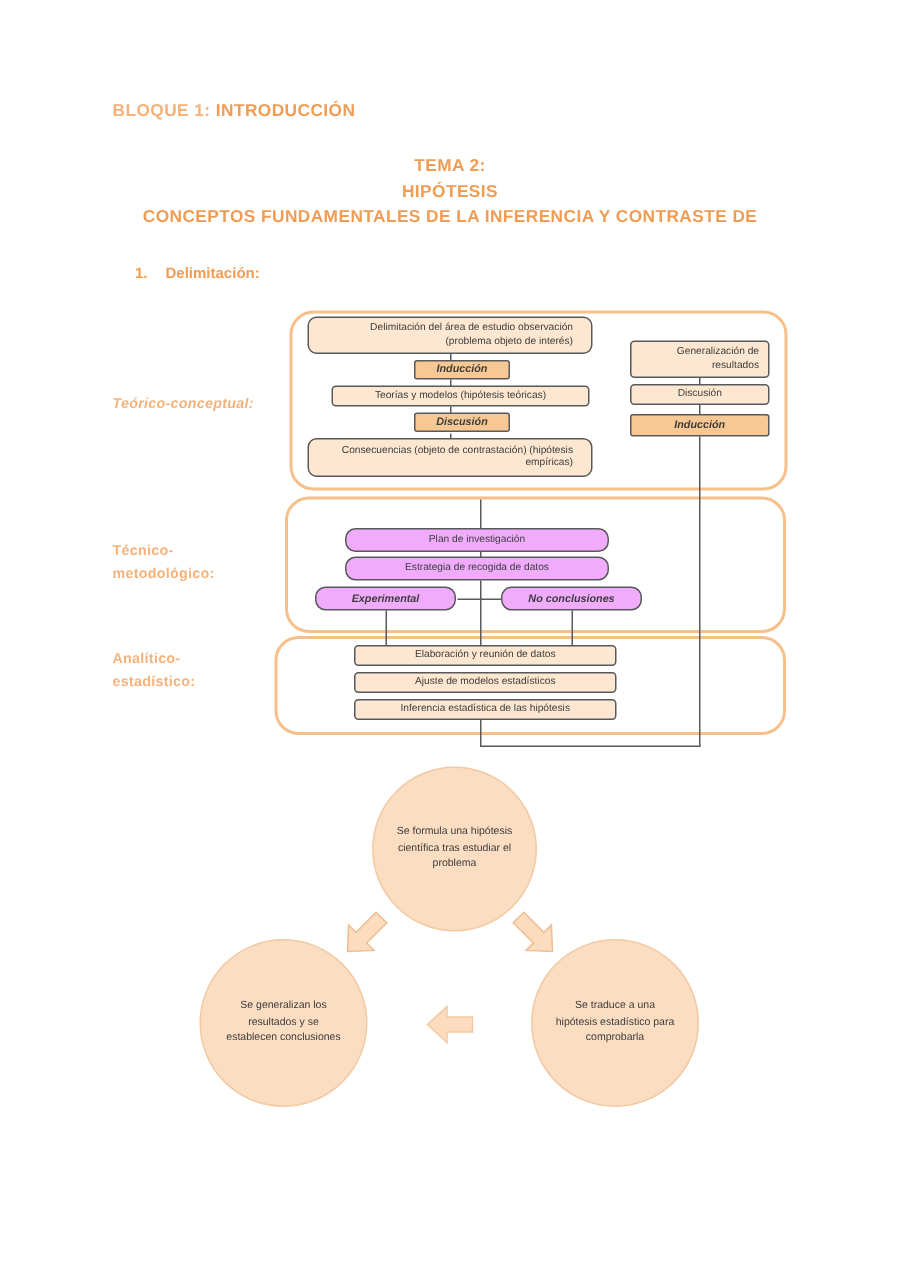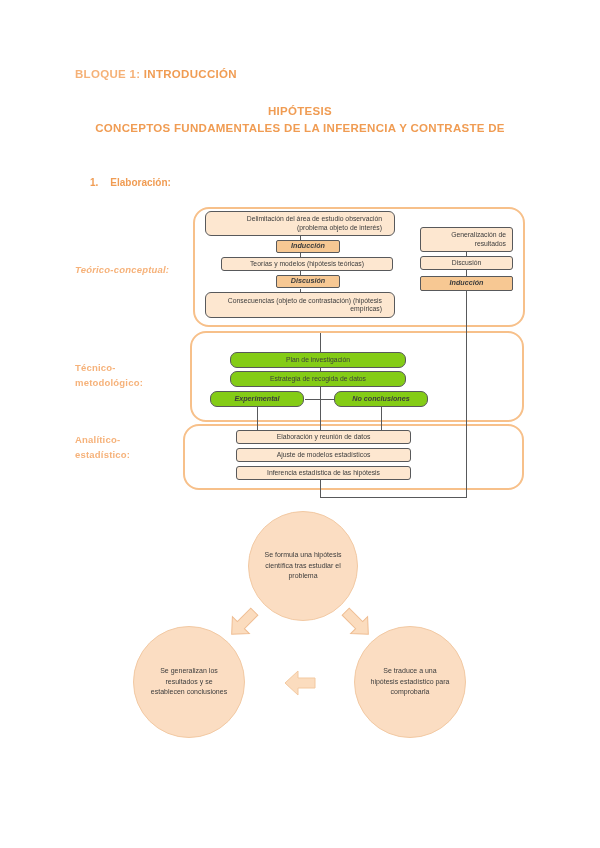--- a/index.html
+++ b/index.html
@@ -18,21 +18,21 @@
   
   .rowlabel{position:absolute;left:75px;font-size:9.5px;font-weight:bold;color:#F6B27A;line-height:15px;letter-spacing:.2px;}
   
   .section{position:absolute;border:2px solid #F7C08A;border-radius:16px;background:transparent;}
   
   .fbox{position:absolute;box-sizing:border-box;border:1px solid #58595B;color:#3C3C3C;
         display:flex;align-items:center;justify-content:center;text-align:right;
         font-size:6.8px;line-height:8.5px;background:#FDE7D0;}
   .fbox.light{background:#FDE7D0;border-radius:3px;}
   .fbox.dark{background:#F7C893;font-weight:bold;font-style:italic;font-size:7.2px;border-radius:2px;}
-  .fbox.mid{background:#84cc16;border-radius:7px;}
+  .fbox.mid{background:#f0abfc;border-radius:7px;}
   .fbox.boldital{font-weight:bold;font-style:italic;font-size:7.2px;}
   .pad{padding:1px 12px;}
   
   .vline,.hline{position:absolute;background:#58595B;}
   .vline{width:1px;}
   .hline{height:1px;}
   
   .circle{position:absolute;border-radius:50%;background:#FBDDC2;border:1px solid #F2C9A3;
           display:flex;align-items:center;justify-content:center;}
   .circle .ctext{width:80px;text-align:center;font-size:7px;line-height:10.5px;color:#3C3C3C;}
@@ -41,25 +41,26 @@
 </head>
 <body>
 
 <div class="page">
 
   <div class="block-title">
     <span class="block-label">BLOQUE 1:</span>
     <span class="block-name">INTRODUCCIÓN</span>
   </div>
   <div class="tema">
+    <div>TEMA 2:</div>
     <div>HIPÓTESIS</div>
     <div>CONCEPTOS FUNDAMENTALES DE LA INFERENCIA Y CONTRASTE DE</div>
   </div>
   <div class="intro-heading">
-    <span class="num">1.</span><span>Elaboración:</span>
+    <span class="num">1.</span><span>Delimitación:</span>
   </div>
 
   <div class="rowlabel" style="top:262px;font-style:italic;">Teórico-conceptual:</div>
   <div class="rowlabel" style="top:360px;">
     <div>Técnico-</div>
     <div>metodológico:</div>
   </div>
   <div class="rowlabel" style="top:432px;">
     <div>Analítico-</div>
     <div>estadístico:</div>

